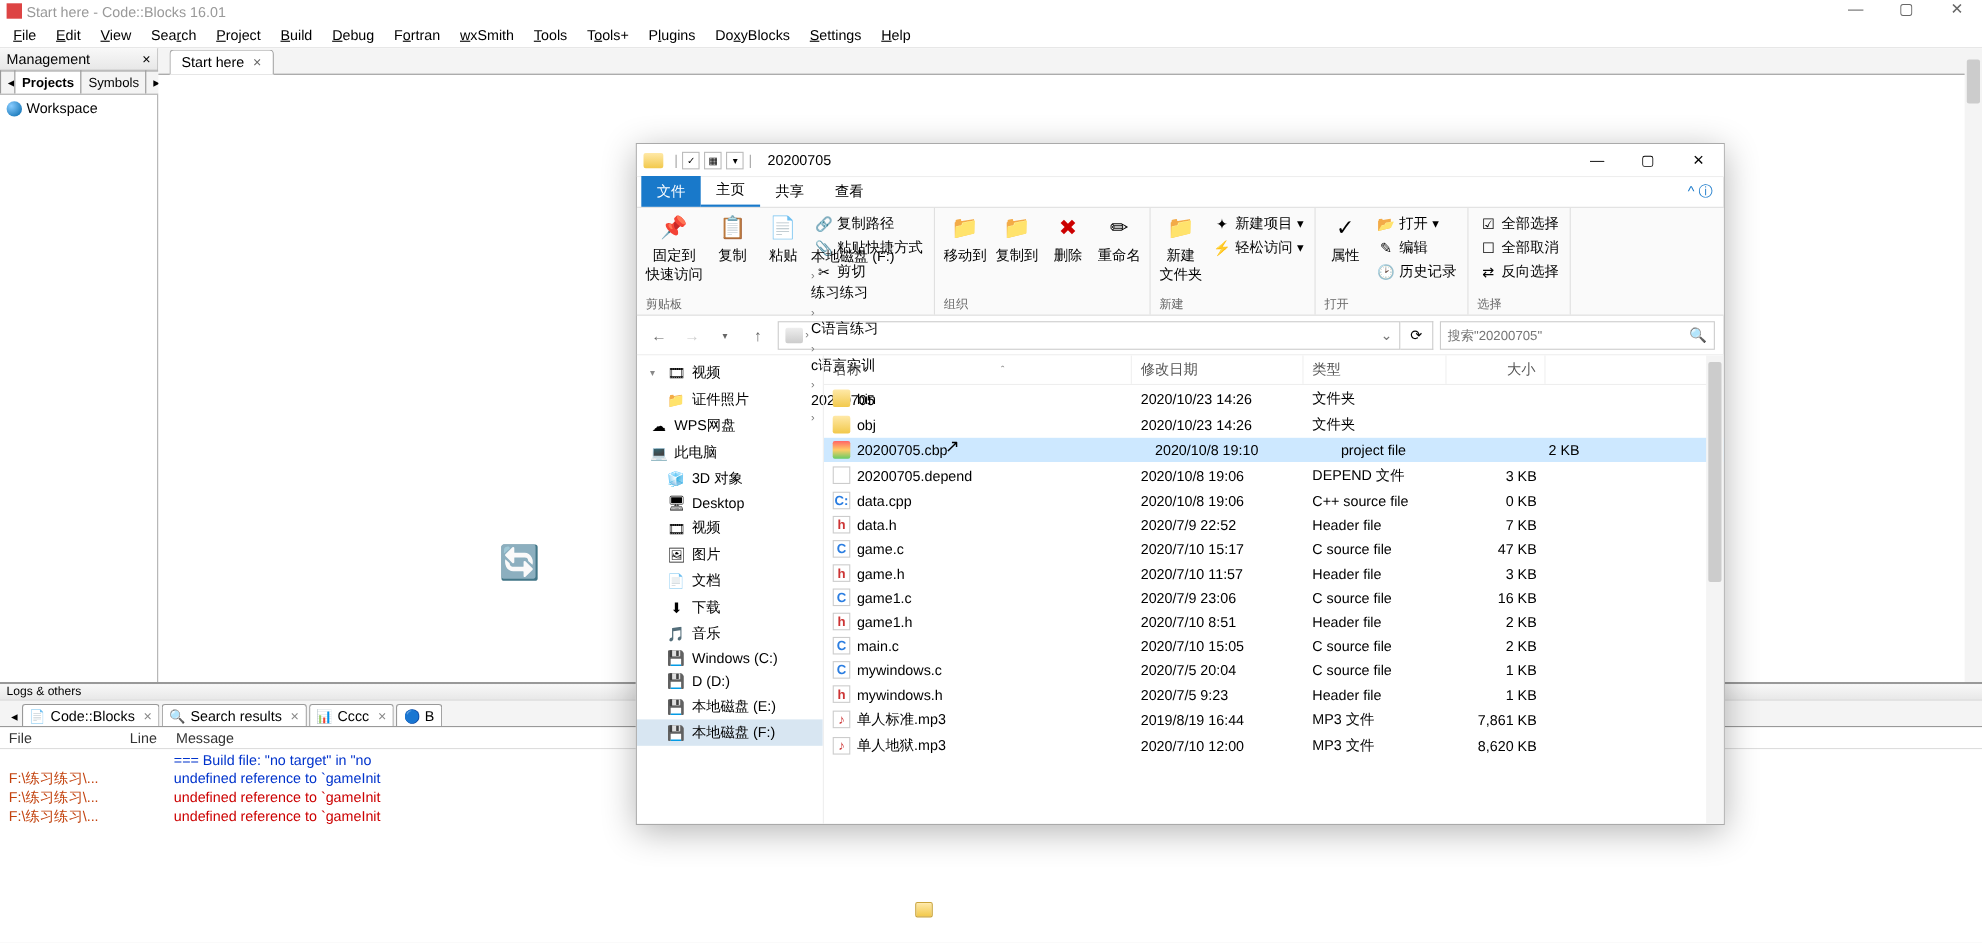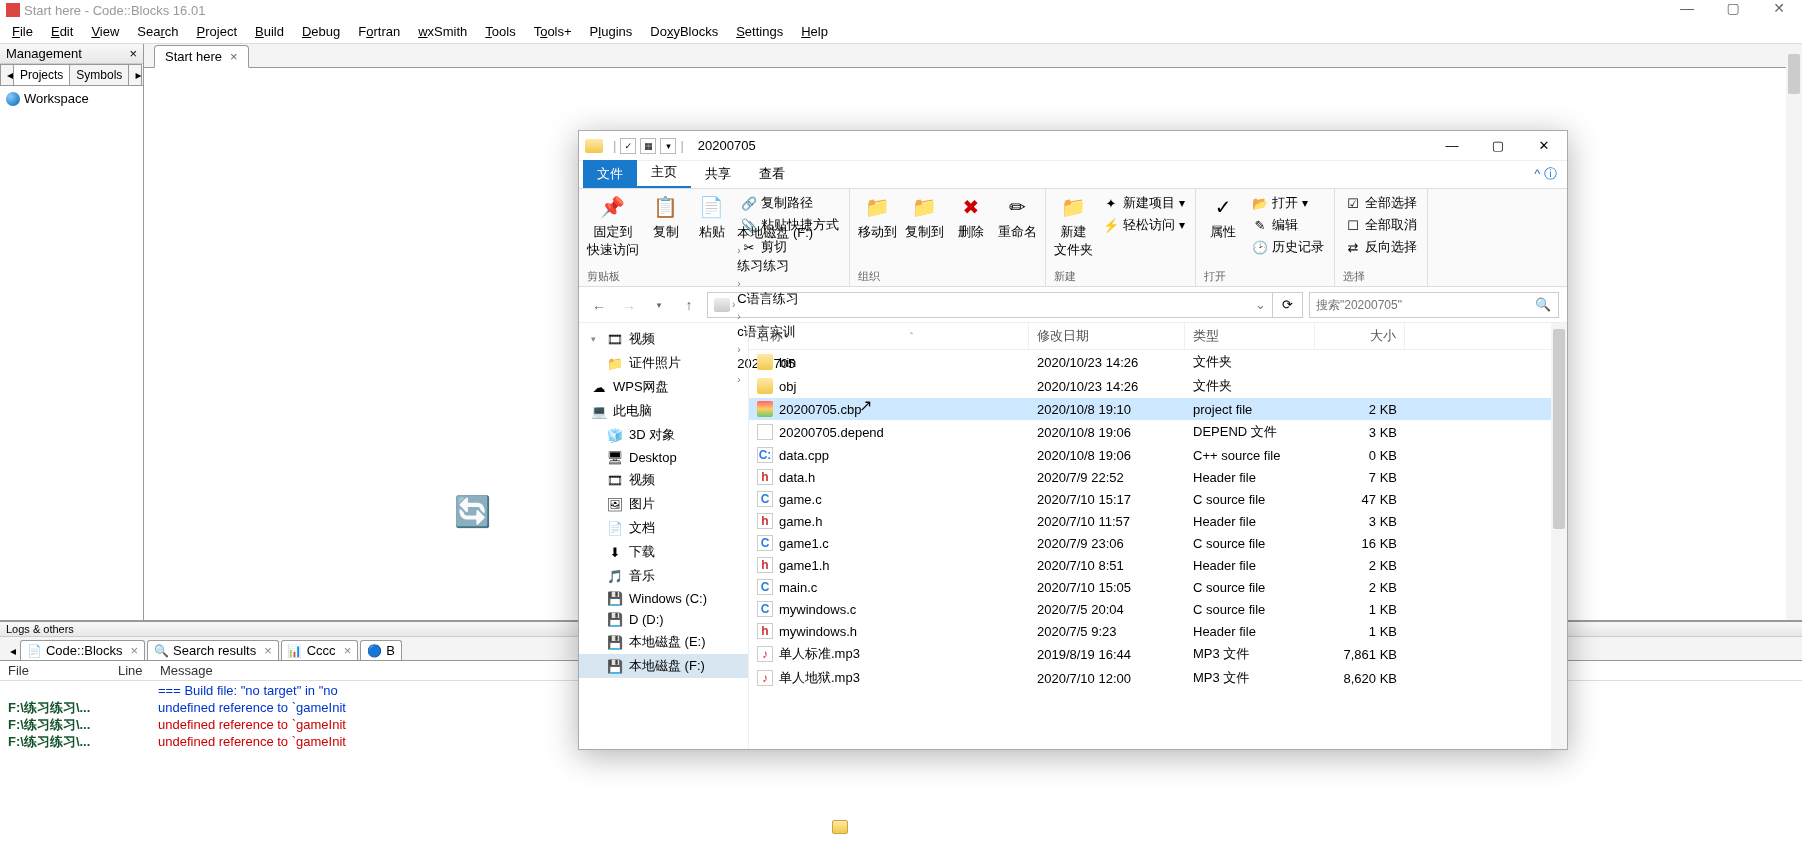--- a/index.html
+++ b/index.html
@@ -13,21 +13,21 @@
 .cb-sysbtns > div { width: 46px; height: 20px; text-align: center; color: #666; cursor: pointer; font-size: 14px; }
 .cb-menubar { height: 24px; background: #fff; border-bottom: 1px solid #ddd; display: flex; align-items: center; padding-left: 4px; gap: 2px; }
 .cb-menubar > div { padding: 2px 8px; cursor: pointer; }
 .cb-menubar .hotkey { text-decoration: underline; }
 
 .cb-body { display: flex; height: 580px; }
 .cb-mgmt { width: 144px; border-right: 1px solid #999; background: #fff; }
 .cb-mgmt-title { background: linear-gradient(#f8f8f8,#e8e8e8); border-bottom: 1px solid #ccc; padding: 2px 6px; font-size: 11px; display: flex; justify-content: space-between; }
 .cb-mgmt-tabs { display: flex; border-bottom: 1px solid #999; background: #f4f4f4; }
 .cb-mgmt-tabs > div { padding: 3px 6px; border: 1px solid #999; border-bottom: none; margin-right: -1px; background: #f4f4f4; cursor: pointer; font-size: 12px; }
-.cb-mgmt-tabs > div.active { background: #fff; font-weight: normal; }
+.cb-mgmt-tabs > div.active { background: #fff; font-weight: bold; }
 .cb-mgmt-tabs .arrow { width: 14px; text-align: center; }
 .cb-tree { padding: 4px; }
 .cb-tree-item { display: flex; align-items: center; gap: 4px; padding: 1px 2px; }
 .cb-tree-item .globe { width: 14px; height: 14px; border-radius: 50%; background: radial-gradient(circle at 30% 30%, #8cf, #06a); }
 
 .cb-main { flex: 1; background: #fff; position: relative; }
 .cb-tab-row { height: 24px; display: flex; align-items: end; padding-left: 10px; border-bottom: 1px solid #999; background: #f4f4f4; }
 .cb-tab { background: #fff; border: 1px solid #999; border-bottom: 1px solid #fff; padding: 3px 10px; display: flex; align-items: center; gap: 8px; border-radius: 4px 4px 0 0; margin-bottom: -1px; }
 .cb-tab .x { color: #666; cursor: pointer; }
 .cb-start-content { padding: 30px 300px; text-align: center; }
@@ -47,21 +47,21 @@
 .cb-logs-title { background: linear-gradient(#f8f8f8,#e8e8e8); padding: 1px 6px; font-size: 11px; border-bottom: 1px solid #ccc; }
 .cb-logs-tabs { display: flex; border-bottom: 1px solid #999; background: #f4f4f4; align-items: end; padding-left: 4px; height: 24px; }
 .cb-logs-tabs > div { padding: 2px 6px; border: 1px solid #999; border-bottom: none; margin-right: 2px; background: #fff; display: flex; align-items: center; gap: 4px; font-size: 12px; border-radius: 3px 3px 0 0; }
 .cb-logs-tabs .arrow { border: none; background: transparent; width: 14px; }
 .cb-logs-tabs .x { color: #888; cursor: pointer; padding-left: 4px; }
 .cb-log-headers { display: flex; border-bottom: 1px solid #ddd; padding: 2px 8px; font-size: 12px; color: #333; }
 .cb-log-headers > div:nth-child(1) { width: 110px; }
 .cb-log-headers > div:nth-child(2) { width: 42px; }
 .cb-log-body { font-family: Consolas, monospace; font-size: 13px; padding: 2px 8px; line-height: 1.3; white-space: pre; color: #0033cc; }
 .cb-log-body .red { color: #cc0000; }
-.cb-log-body .file { color: #14532d; display: inline-block; width: 150px; font-weight: bold; }
+.cb-log-body .file { color: #c2410c; display: inline-block; width: 150px; }
 
 
 .explorer { position: absolute; left: 578px; top: 130px; width: 990px; height: 620px; background: #fff; border: 1px solid #aaa; box-shadow: 0 6px 30px rgba(0,0,0,0.3); display: flex; flex-direction: column; }
 .ex-titlebar { height: 30px; background: #fff; display: flex; align-items: center; padding-left: 6px; border-bottom: 1px solid #eee; }
 .ex-titlebar .folder-icon { width: 18px; height: 14px; background: linear-gradient(#ffe9a8,#f2c94c); border-radius: 2px; margin-right: 6px; }
 .ex-titlebar .sep { color: #aaa; margin: 0 4px; }
 .ex-titlebar .qa { display: flex; gap: 4px; align-items: center; }
 .ex-titlebar .qa > span { width: 16px; height: 16px; border: 1px solid #bbb; display: inline-flex; align-items: center; justify-content: center; font-size: 9px; }
 .ex-titlebar .title { margin-left: 10px; font-size: 13px; }
 .ex-sysbtns { margin-left: auto; display: flex; }
@@ -104,21 +104,21 @@
 
 .ex-list { flex: 1; overflow: hidden; position: relative; }
 .ex-cols { display: flex; border-bottom: 1px solid #eee; font-size: 12px; color: #555; }
 .ex-cols > div { padding: 4px 8px; border-right: 1px solid #f0f0f0; }
 .c-name { width: 280px; display: flex; align-items: center; gap: 20px; }
 .c-date { width: 156px; }
 .c-type { width: 130px; }
 .c-size { width: 90px; text-align: right; }
 .ex-rows { }
 .ex-row { display: flex; align-items: center; font-size: 13px; padding: 1px 0; cursor: pointer; }
-.ex-row.sel { background: #cde8ff; }
+.ex-row.sel { background: #cde8ff; gap: 13px; }
 .ex-row > div { padding: 2px 8px; }
 .ex-row .c-name { display: flex; align-items: center; gap: 6px; }
 .ex-row .fi { width: 16px; height: 16px; display: inline-flex; align-items: center; justify-content: center; font-size: 12px; flex-shrink: 0; }
 .fi-folder { background: linear-gradient(#ffe9a8,#f2c94c); border-radius: 2px; }
 .fi-file { border: 1px solid #ccc; background: #fff; }
 .fi-cbp { background: linear-gradient(#f66,#fc6,#6c6); border-radius: 2px; }
 .fi-c { color: #2a7de1; font-weight: bold; }
 .fi-h { color: #c33; font-weight: bold; }
 .fi-cpp { color: #2a7de1; font-weight: bold; }
 .fi-mp3 { color: #c33; }

